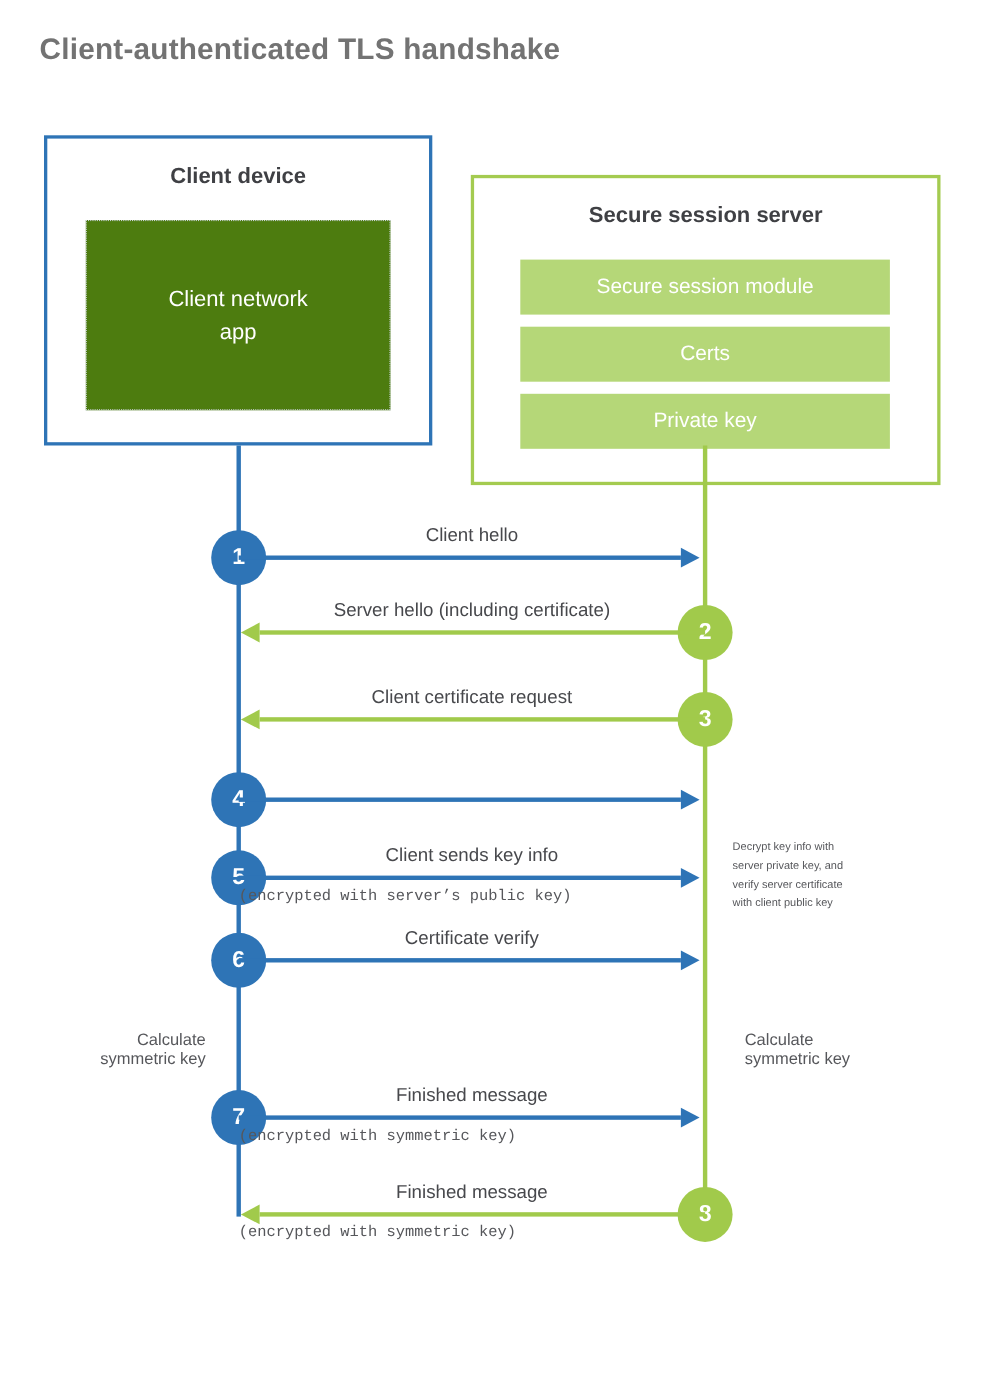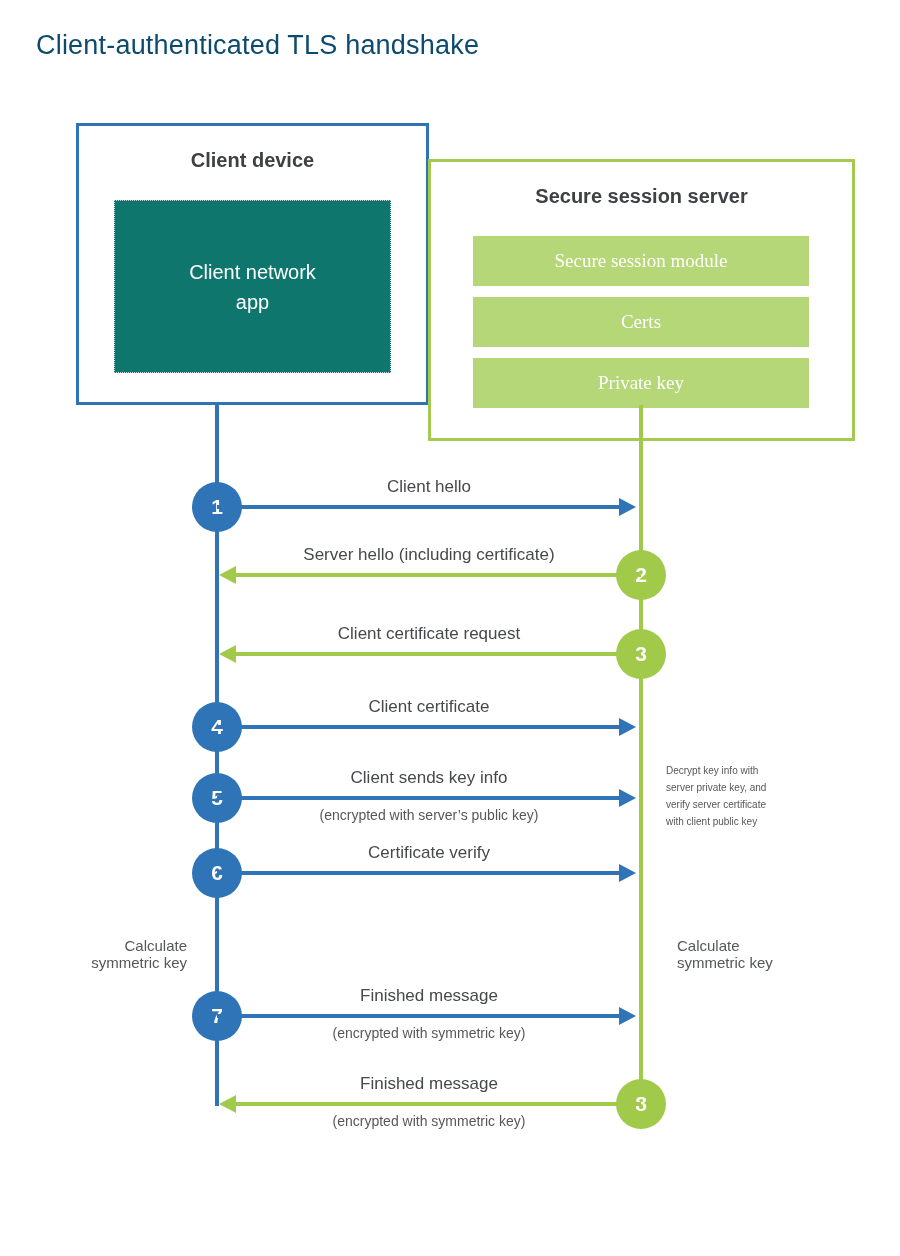--- a/index.html
+++ b/index.html
@@ -1,53 +1,53 @@
 <!DOCTYPE html>
 <html><head>
 <meta charset="utf-8">
 <style>
   html,body{margin:0;padding:0;background:#fff;}
   .canvas{position:relative;width:900px;height:1256px;background:#fff;overflow:hidden;
           font-family:"Liberation Sans", sans-serif;}
-  .page-title{position:absolute;left:36px;top:30px;font-size:27px;font-weight:400;
-              color:#0c4a6e;letter-spacing:.2px;}
+  .page-title{position:absolute;left:36px;top:30px;font-size:27px;font-weight:700;
+              color:#737373;letter-spacing:.2px;}
 
   
   .outer-box{position:absolute;top:123px;height:276px;background:#fff;}
-  .outer-box.client{left:40px;width:347px;border:3px solid #2e74b6;margin-left:36px;}
+  .outer-box.client{left:40px;width:347px;border:3px solid #2e74b6;}
   .outer-box.server{left:428px;width:421px;border:3px solid #a4cb50;margin-top:36px;}
   .box-title{position:absolute;top:23px;left:0;width:100%;text-align:center;
              font-size:20px;font-weight:700;color:#3f4044;}
-  .app-box{position:absolute;left:35px;top:74px;width:275px;height:171px;background:#0f766e;
+  .app-box{position:absolute;left:35px;top:74px;width:275px;height:171px;background:#4d7c0f;
            border:1px dotted #ccd4dc;display:flex;flex-direction:column;align-items:center;
            justify-content:center;color:#fff;font-size:20px;line-height:1.5;text-align:center;}
   .bar{position:absolute;left:42px;width:336px;height:50px;background:#b5d778;
-       display:flex;align-items:center;justify-content:center;color:#fff;font-size:19px;font-family:Liberation Serif, serif;}
+       display:flex;align-items:center;justify-content:center;color:#fff;font-size:19px;}
 
   
   .vline{position:absolute;width:4px;}
   .vline.blue{background:#2e74b6;}
   .vline.green{background:#a1ca4b;}
 
   
   .circle{position:absolute;width:50px;height:50px;border-radius:50%;display:flex;
           align-items:center;justify-content:center;color:#fff;font-weight:700;font-size:21px;}
   .circle.blue{background:#2e74b6;}
   .circle.green{background:#a1ca4b;}
   .hline{position:absolute;height:4px;}
   .hline.blue{background:#2e74b6;}
   .hline.green{background:#a1ca4b;}
   .ah{position:absolute;width:0;height:0;border-top:9px solid transparent;
       border-bottom:9px solid transparent;}
   .ah.right{border-left:17px solid #2e74b6;}
   .ah.left{border-right:17px solid #a1ca4b;}
   .msg-label{position:absolute;left:217px;width:424px;text-align:center;
              font-size:17px;color:#47484c;}
-  .msg-sub{position:absolute;left:217px;width:424px;text-align:center;
-           font-size:14px;color:#56575b;}
+  .msg-sub{position:absolute;left:217px;width:424px;
+           font-size:14px;color:#56575b;font-family:Liberation Mono, monospace;}
 
   
   .note{position:absolute;font-size:10px;line-height:17px;color:#56575b;}
   .note.decrypt{left:666px;top:762px;text-align:left;}
   .note.calc-left{left:55px;top:937px;width:132px;text-align:right;font-size:15px;}
   .note.calc-right{left:677px;top:937px;width:140px;text-align:left;font-size:15px;}
 </style>
 </head>
 <body>
 
@@ -92,21 +92,20 @@
   </div>
   <div class="ah left" style="left:219px;top:645px"></div>
   <div class="hline green" style="left:236px;top:652px;width:405px"></div>
   <div class="msg-label" style="top:624px">Client certificate request</div>
 
   <div class="circle blue" style="left:192px;top:702px">
     <span>4</span>
   </div>
   <div class="hline blue" style="left:217px;top:725px;width:402px"></div>
   <div class="ah right" style="left:619px;top:718px"></div>
-  <div class="msg-label" style="top:697px">Client certificate</div>
 
   <div class="circle blue" style="left:192px;top:773px">
     <span>5</span>
   </div>
   <div class="hline blue" style="left:217px;top:796px;width:402px"></div>
   <div class="ah right" style="left:619px;top:789px"></div>
   <div class="msg-label" style="top:768px">Client sends key info</div>
   <div class="msg-sub" style="top:807px">(encrypted with server’s public key)</div>
 
   <div class="circle blue" style="left:192px;top:848px">

